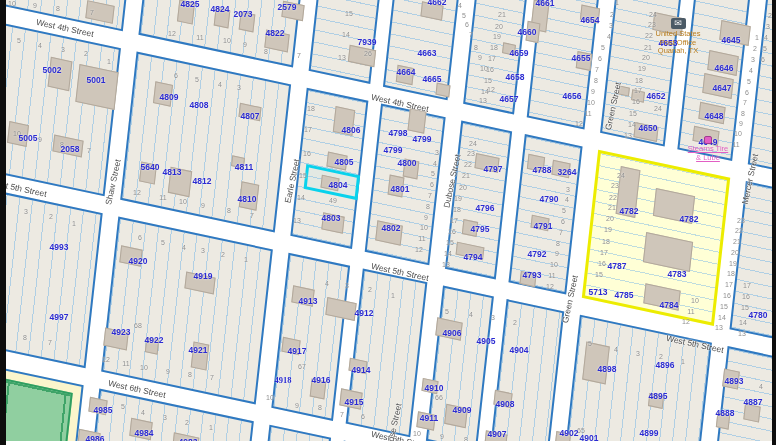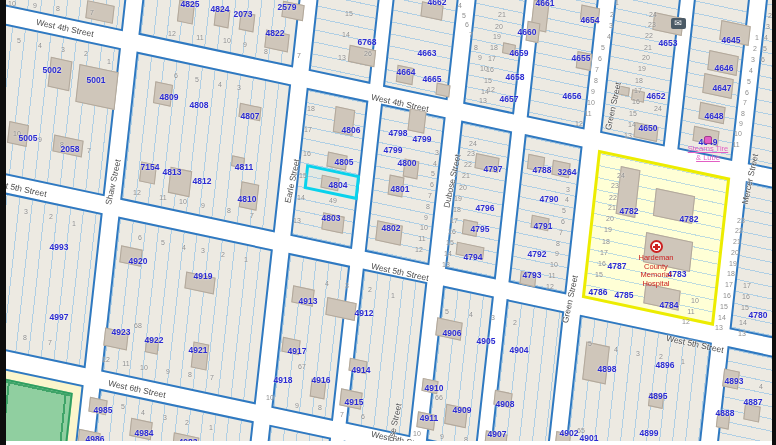--- a/index.html
+++ b/index.html
@@ -372,21 +372,21 @@
       <div class="lot-label" style="left: 165px; top: 417px;">3</div>
       <div class="lot-label" style="left: 187px; top: 422px;">2</div>
       <div class="lot-label" style="left: 211px; top: 427px;">1</div>
     </div>
   <div id="parcels">
       <div class="parcel-label" style="left: 190px; top: 4px;">4825</div>
       <div class="parcel-label" style="left: 220px; top: 9px;">4824</div>
       <div class="parcel-label" style="left: 243px; top: 14px;">2073</div>
       <div class="parcel-label" style="left: 287px; top: 7px;">2579</div>
       <div class="parcel-label" style="left: 275px; top: 33px;">4822</div>
-      <div class="parcel-label" style="left: 367px; top: 42px;">6768</div>
+      <div class="parcel-label" style="left: 367px; top: 42px;">7939</div>
       <div class="parcel-label" style="left: 437px; top: 2px;">4662</div>
       <div class="parcel-label" style="left: 427px; top: 53px;">4663</div>
       <div class="parcel-label" style="left: 406px; top: 72px;">4664</div>
       <div class="parcel-label" style="left: 432px; top: 79px;">4665</div>
       <div class="parcel-label" style="left: 545px; top: 3px;">4661</div>
       <div class="parcel-label" style="left: 527px; top: 32px;">4660</div>
       <div class="parcel-label" style="left: 519px; top: 53px;">4659</div>
       <div class="parcel-label" style="left: 515px; top: 77px;">4658</div>
       <div class="parcel-label" style="left: 509px; top: 99px;">4657</div>
       <div class="parcel-label" style="left: 590px; top: 20px;">4654</div>
@@ -400,21 +400,21 @@
       <div class="parcel-label" style="left: 722px; top: 88px;">4647</div>
       <div class="parcel-label" style="left: 714px; top: 116px;">4648</div>
       <div class="parcel-label" style="left: 708px; top: 142px;">4649</div>
       <div class="parcel-label" style="left: 52px; top: 70px;">5002</div>
       <div class="parcel-label" style="left: 96px; top: 80px;">5001</div>
       <div class="parcel-label" style="left: 28px; top: 138px;">5005</div>
       <div class="parcel-label" style="left: 70px; top: 149px;">2058</div>
       <div class="parcel-label" style="left: 169px; top: 97px;">4809</div>
       <div class="parcel-label" style="left: 199px; top: 105px;">4808</div>
       <div class="parcel-label" style="left: 250px; top: 116px;">4807</div>
-      <div class="parcel-label" style="left: 150px; top: 167px;">7154</div>
+      <div class="parcel-label" style="left: 150px; top: 167px;">5640</div>
       <div class="parcel-label" style="left: 172px; top: 172px;">4813</div>
       <div class="parcel-label" style="left: 202px; top: 181px;">4812</div>
       <div class="parcel-label" style="left: 244px; top: 167px;">4811</div>
       <div class="parcel-label" style="left: 247px; top: 199px;">4810</div>
       <div class="parcel-label" style="left: 351px; top: 130px;">4806</div>
       <div class="parcel-label" style="left: 344px; top: 162px;">4805</div>
       <div class="parcel-label" style="left: 338px; top: 185px;">4804</div>
       <div class="parcel-label" style="left: 331px; top: 218px;">4803</div>
       <div class="parcel-label" style="left: 398px; top: 133px;">4798</div>
       <div class="parcel-label" style="left: 422px; top: 139px;">4799</div>
@@ -428,36 +428,36 @@
       <div class="parcel-label" style="left: 473px; top: 257px;">4794</div>
       <div class="parcel-label" style="left: 542px; top: 170px;">4788</div>
       <div class="parcel-label" style="left: 567px; top: 172px;">3264</div>
       <div class="parcel-label" style="left: 549px; top: 199px;">4790</div>
       <div class="parcel-label" style="left: 543px; top: 226px;">4791</div>
       <div class="parcel-label" style="left: 537px; top: 254px;">4792</div>
       <div class="parcel-label" style="left: 532px; top: 275px;">4793</div>
       <div class="parcel-label" style="left: 629px; top: 211px;">4782</div>
       <div class="parcel-label" style="left: 689px; top: 219px;">4782</div>
       <div class="parcel-label" style="left: 617px; top: 266px;">4787</div>
-      <div class="parcel-label" style="left: 598px; top: 292px;">4786</div>
+      <div class="parcel-label" style="left: 598px; top: 292px;">5713</div>
       <div class="parcel-label" style="left: 624px; top: 295px;">4785</div>
       <div class="parcel-label" style="left: 677px; top: 274px;">4783</div>
       <div class="parcel-label" style="left: 669px; top: 305px;">4784</div>
       <div class="parcel-label" style="left: 758px; top: 315px;">4780</div>
       <div class="parcel-label" style="left: 59px; top: 247px;">4993</div>
       <div class="parcel-label" style="left: 59px; top: 317px;">4997</div>
       <div class="parcel-label" style="left: 138px; top: 261px;">4920</div>
       <div class="parcel-label" style="left: 203px; top: 276px;">4919</div>
       <div class="parcel-label" style="left: 121px; top: 332px;">4923</div>
       <div class="parcel-label" style="left: 154px; top: 340px;">4922</div>
       <div class="parcel-label" style="left: 198px; top: 350px;">4921</div>
       <div class="parcel-label" style="left: 308px; top: 301px;">4913</div>
       <div class="parcel-label" style="left: 364px; top: 313px;">4912</div>
       <div class="parcel-label" style="left: 297px; top: 351px;">4917</div>
-      <div class="parcel-label" style="left: 283px; top: 380px;">4918</div>
+      <div class="parcel-label" style="left: 283px; top: 380px; font-family: Liberation Serif, serif;">4918</div>
       <div class="parcel-label" style="left: 321px; top: 380px;">4916</div>
       <div class="parcel-label" style="left: 361px; top: 370px;">4914</div>
       <div class="parcel-label" style="left: 354px; top: 402px;">4915</div>
       <div class="parcel-label" style="left: 452px; top: 333px;">4906</div>
       <div class="parcel-label" style="left: 486px; top: 341px;">4905</div>
       <div class="parcel-label" style="left: 519px; top: 350px;">4904</div>
       <div class="parcel-label" style="left: 434px; top: 388px;">4910</div>
       <div class="parcel-label" style="left: 429px; top: 418px;">4911</div>
       <div class="parcel-label" style="left: 462px; top: 410px;">4909</div>
       <div class="parcel-label" style="left: 505px; top: 404px;">4908</div>
@@ -488,31 +488,27 @@
       <div class="street-label" style="left: 292px; top: 181px; transform: translate(-50%, -50%) rotate(-78deg);">Earle Street</div>
       <div class="street-label" style="left: 452px; top: 181px; transform: translate(-50%, -50%) rotate(-78deg);">Dubose Street</div>
       <div class="street-label" style="left: 393px; top: 430px; transform: translate(-50%, -50%) rotate(-78deg);">Dubose Street</div>
       <div class="street-label" style="left: 613px; top: 106px; transform: translate(-50%, -50%) rotate(-78deg);">Green Street</div>
       <div class="street-label" style="left: 570px; top: 299px; transform: translate(-50%, -50%) rotate(-78deg);">Green Street</div>
       <div class="street-label" style="left: 750px; top: 179px; transform: translate(-50%, -50%) rotate(-78deg);">Mercer Street</div>
     </div>
 
   <div class="poi poi-po" style="left:649px;top:18px;width:58px;">
     <div class="mail-icon">✉</div>
+    <div class="lines">
+      <div>United States</div>
+      <div>Post Office</div>
+      <div>Quanah, TX</div>
+    </div>
   </div>
 
-  <div class="poi poi-hosp" style="left:628px;top:240px;width:56px;">
-    <div class="cross-icon"></div>
-    <div class="lines">
-      <div>Hardeman</div>
-      <div>County</div>
-      <div>Memorial</div>
-      <div>Hospital</div>
-    </div>
-  </div>
 
   <div class="poi poi-tire" style="left:682px;top:136px;width:52px;">
     <div class="tire-icon"></div>
     <div class="lines">
       <div>Stearns Tire</div>
       <div>&amp; Lube</div>
     </div>
   </div>
 
   <div class="edge edge-left"></div>

